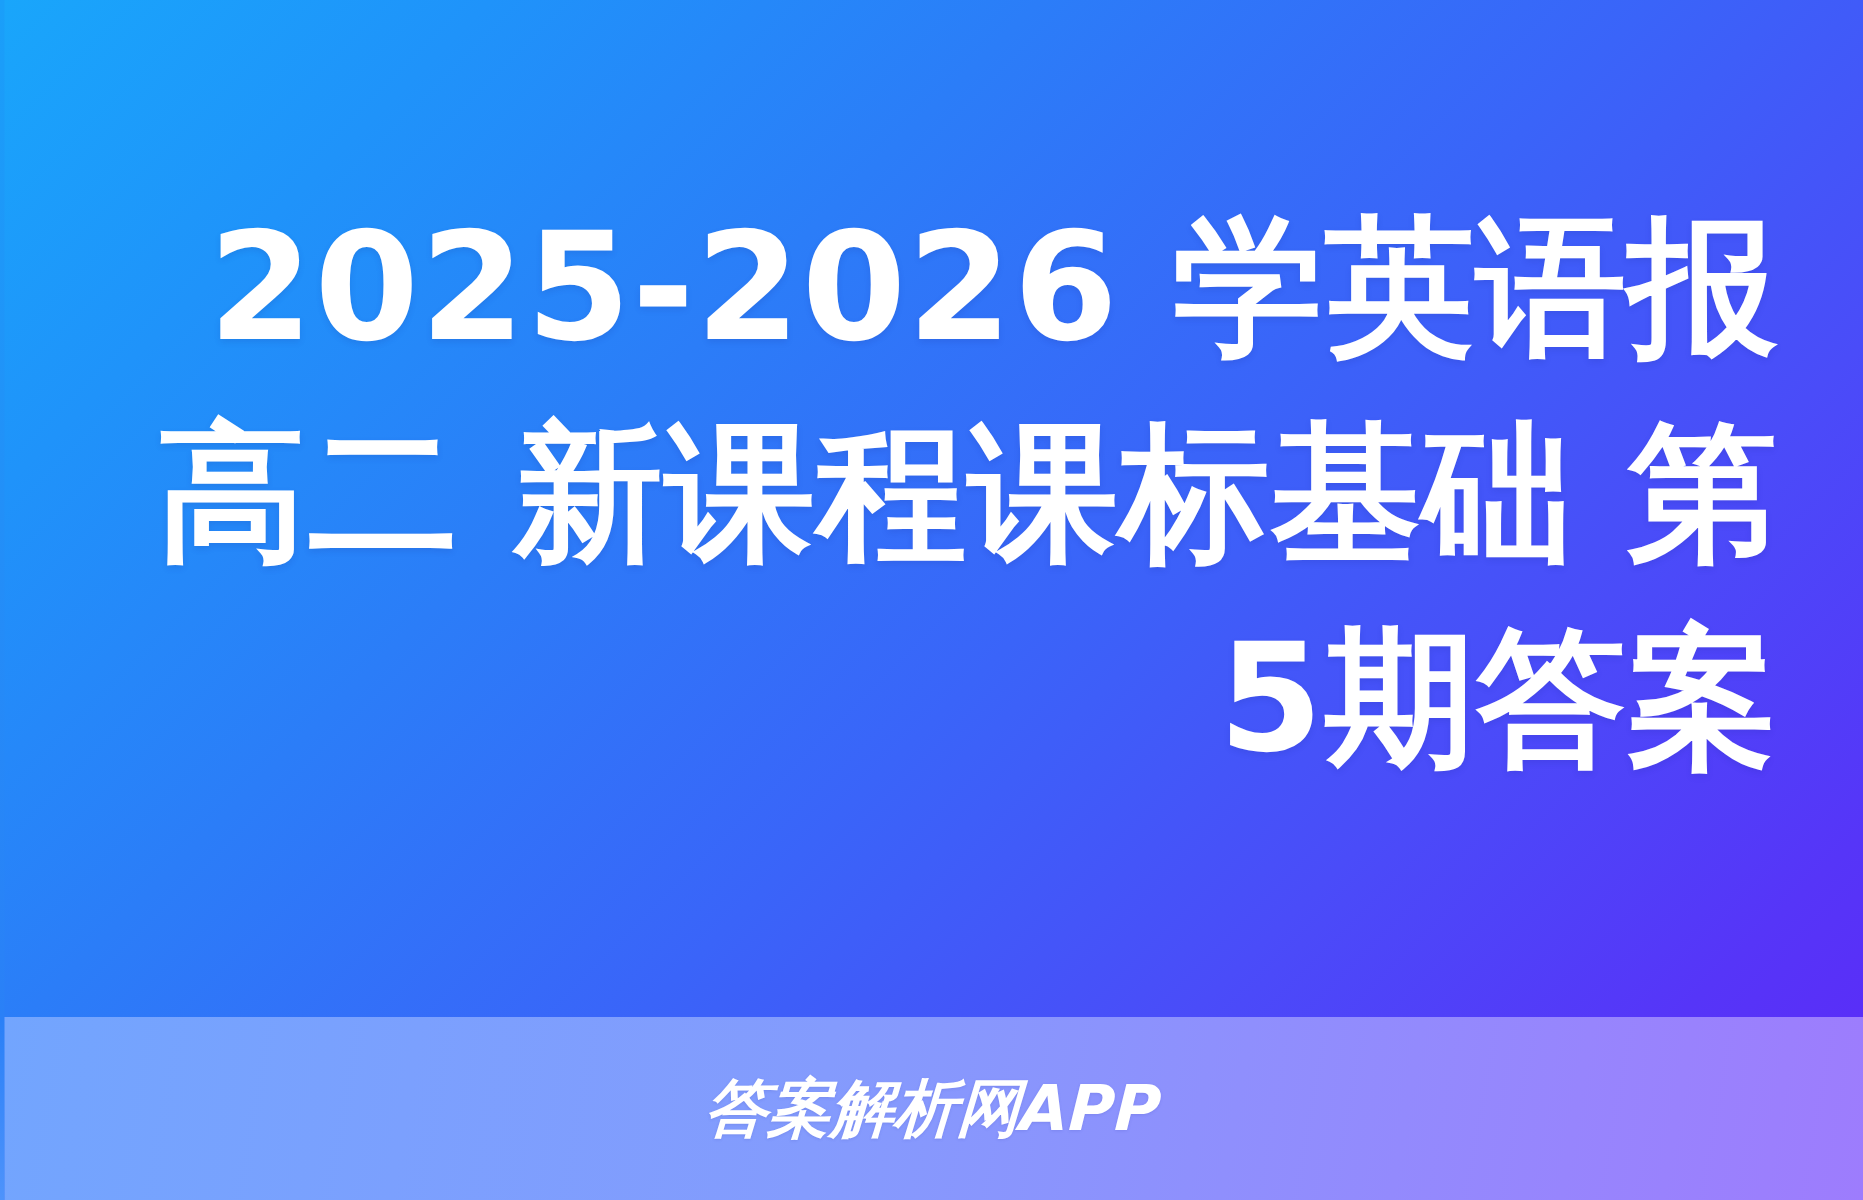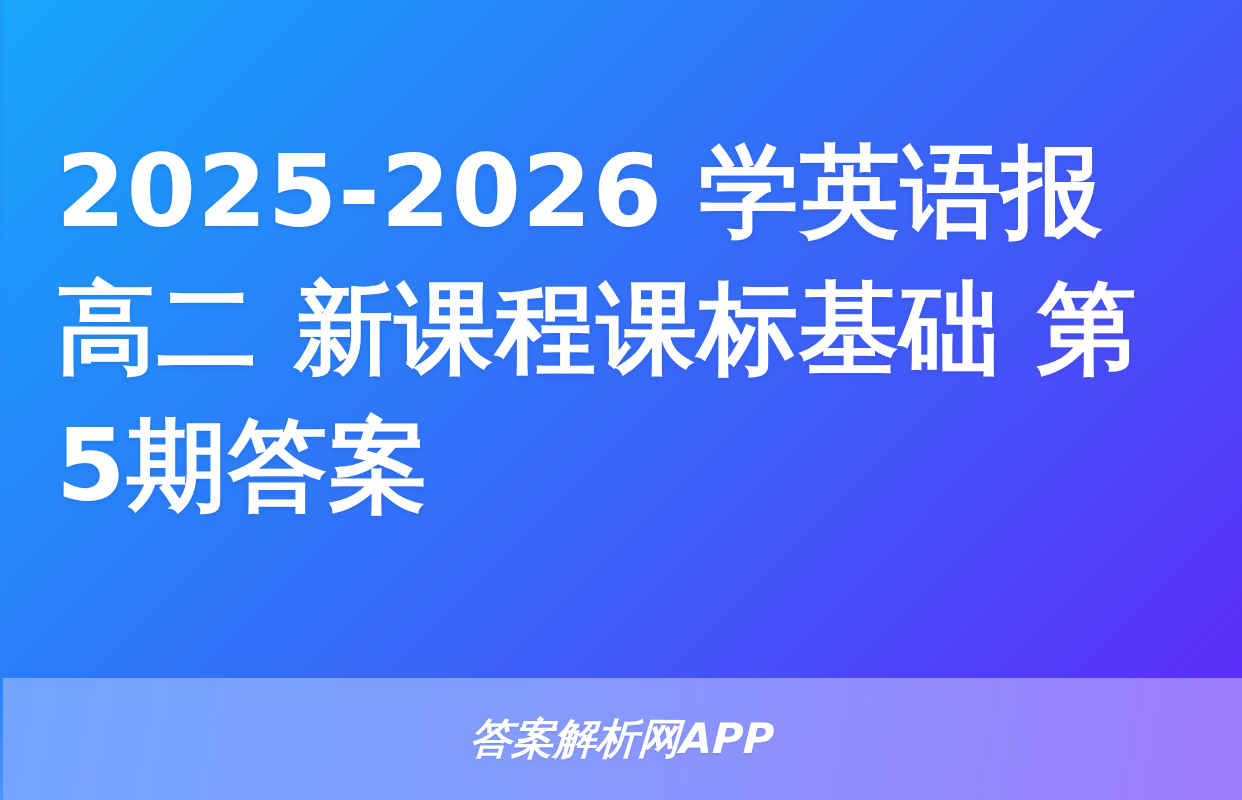--- a/index.html
+++ b/index.html
@@ -60,21 +60,21 @@
     flex-direction: column;
     align-items: center;
     justify-content: center;
     box-sizing: border-box;
     padding: 0 56px 22px 56px;
   }
 
   .title {
     margin: 0;
     width: 100%;
-    text-align: left;
+    text-align: right;
     color: #ffffff;
     font-family: "DejaVu Sans", "Liberation Sans", sans-serif;
     font-size: 100px;
     font-weight: 700;
     line-height: 137px;
     letter-spacing: 1px;
     word-break: break-all;
     text-shadow: 0 2px 4px rgba(20, 40, 140, 0.13);
   }
 

